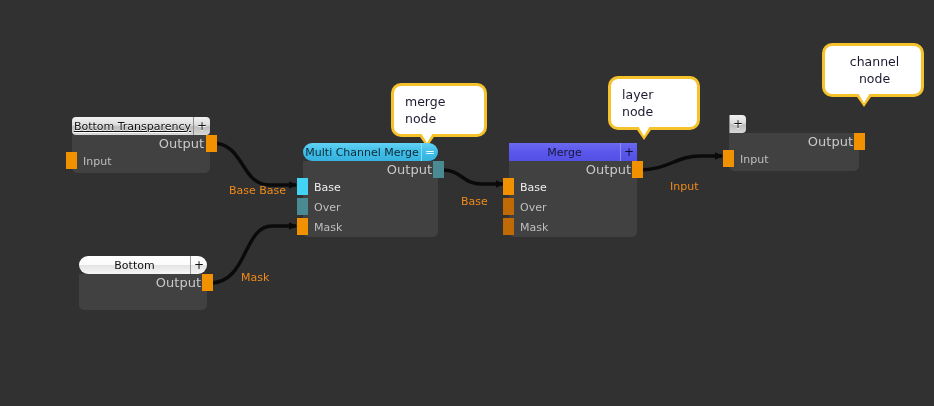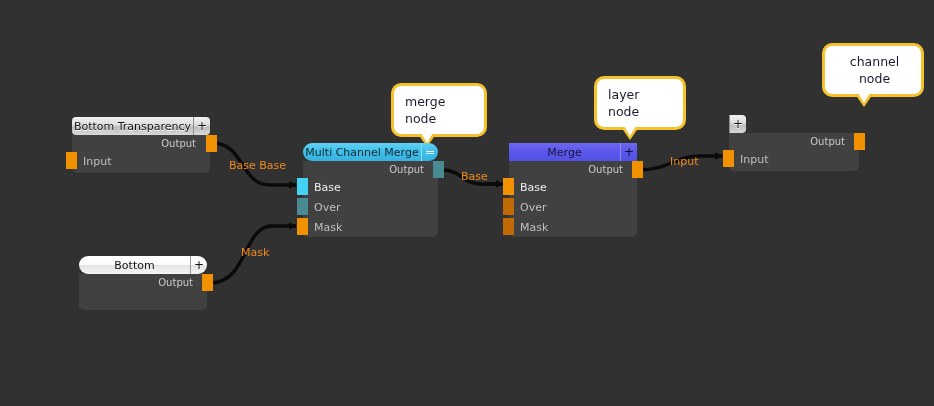--- a/index.html
+++ b/index.html
@@ -75,21 +75,21 @@
     line-height: 12px;
   }
 
   
   .head-grey .head-title,
   .head-grey .head-btn {
     background: linear-gradient(to bottom, #f2f2f2 0%, #dcdcdc 45%, #bdbdbd 55%, #d8d8d8 100%);
     color: #111;
     text-shadow: 0 1px 0 #ffffff;
   }
-  .head-grey .head-title { border-radius: 4px 0 0 4px; }
+  .head-grey .head-title { border-radius: 4px 0 0 4px; text-decoration: underline; }
   .head-grey .head-btn   { border-radius: 0 4px 4px 0; border-left: 1px solid #8d8d8d; }
 
   
   .head-white .head-title,
   .head-white .head-btn {
     background: linear-gradient(to bottom, #ffffff 0%, #fbfbfb 48%, #e4e4e4 52%, #f6f6f6 100%);
     color: #111;
   }
   .head-white .head-title { border-radius: 9px 0 0 9px; }
   .head-white .head-btn   { border-radius: 0 9px 9px 0; border-left: 1px solid #9a9a9a; }
@@ -115,24 +115,24 @@
   .out-row {
     position: relative;
     height: 16px;
     display: flex;
     align-items: center;
     justify-content: flex-end;
     padding-right: 2px;
     box-sizing: border-box;
   }
   .out-label {
-    font-size: 10px;
+    font-size: 13px;
     line-height: 11px;
     color: #c9c9c9;
-    margin-right: 12px;
+    margin-right: 4px;
   }
   .port {
     width: 11px;
     height: 17px;
     flex: 0 0 auto;
   }
   .port-out {
     position: absolute;
     right: -6px;
     top: 0px;
@@ -161,20 +161,21 @@
   .p-cyan  { background: #43d3f4; }
   .p-teal  { background: #4a8a92; }
 
   
   .wire-label {
     position: absolute;
     font-size: 11px;
     line-height: 11px;
     color: #f08a1a;
     white-space: nowrap;
+    margin-top: 25px;
   }
 
   
   .callout {
     position: absolute;
     background: #ffffff;
     border: 3px solid #f5c22b;
     border-radius: 10px;
     box-sizing: border-box;
     color: #1b1b30;
@@ -323,21 +324,21 @@
     <div class="node-head head-grey">
       <div class="head-btn">+</div>
     </div>
   </div>
 
   <div class="callout" style="left:391px; top:83px; width:96px;">
     <span class="callout-line">merge node</span>
     <span class="tail" style="left:24px;"></span>
   </div>
 
-  <div class="callout" style="left:594px; top:76px; width:92px;">
+  <div class="callout" style="left:608px; top:76px; width:92px;">
     <span class="callout-line">layer</span>
     <span class="callout-line">node</span>
     <span class="tail" style="left:24px;"></span>
   </div>
 
   <div class="callout center" style="left:822px; top:43px; width:102px;padding-left:14px;">
     <span class="callout-line">channel</span>
     <span class="callout-line">node</span>
     <span class="tail" style="left:30px;"></span>
   </div>

